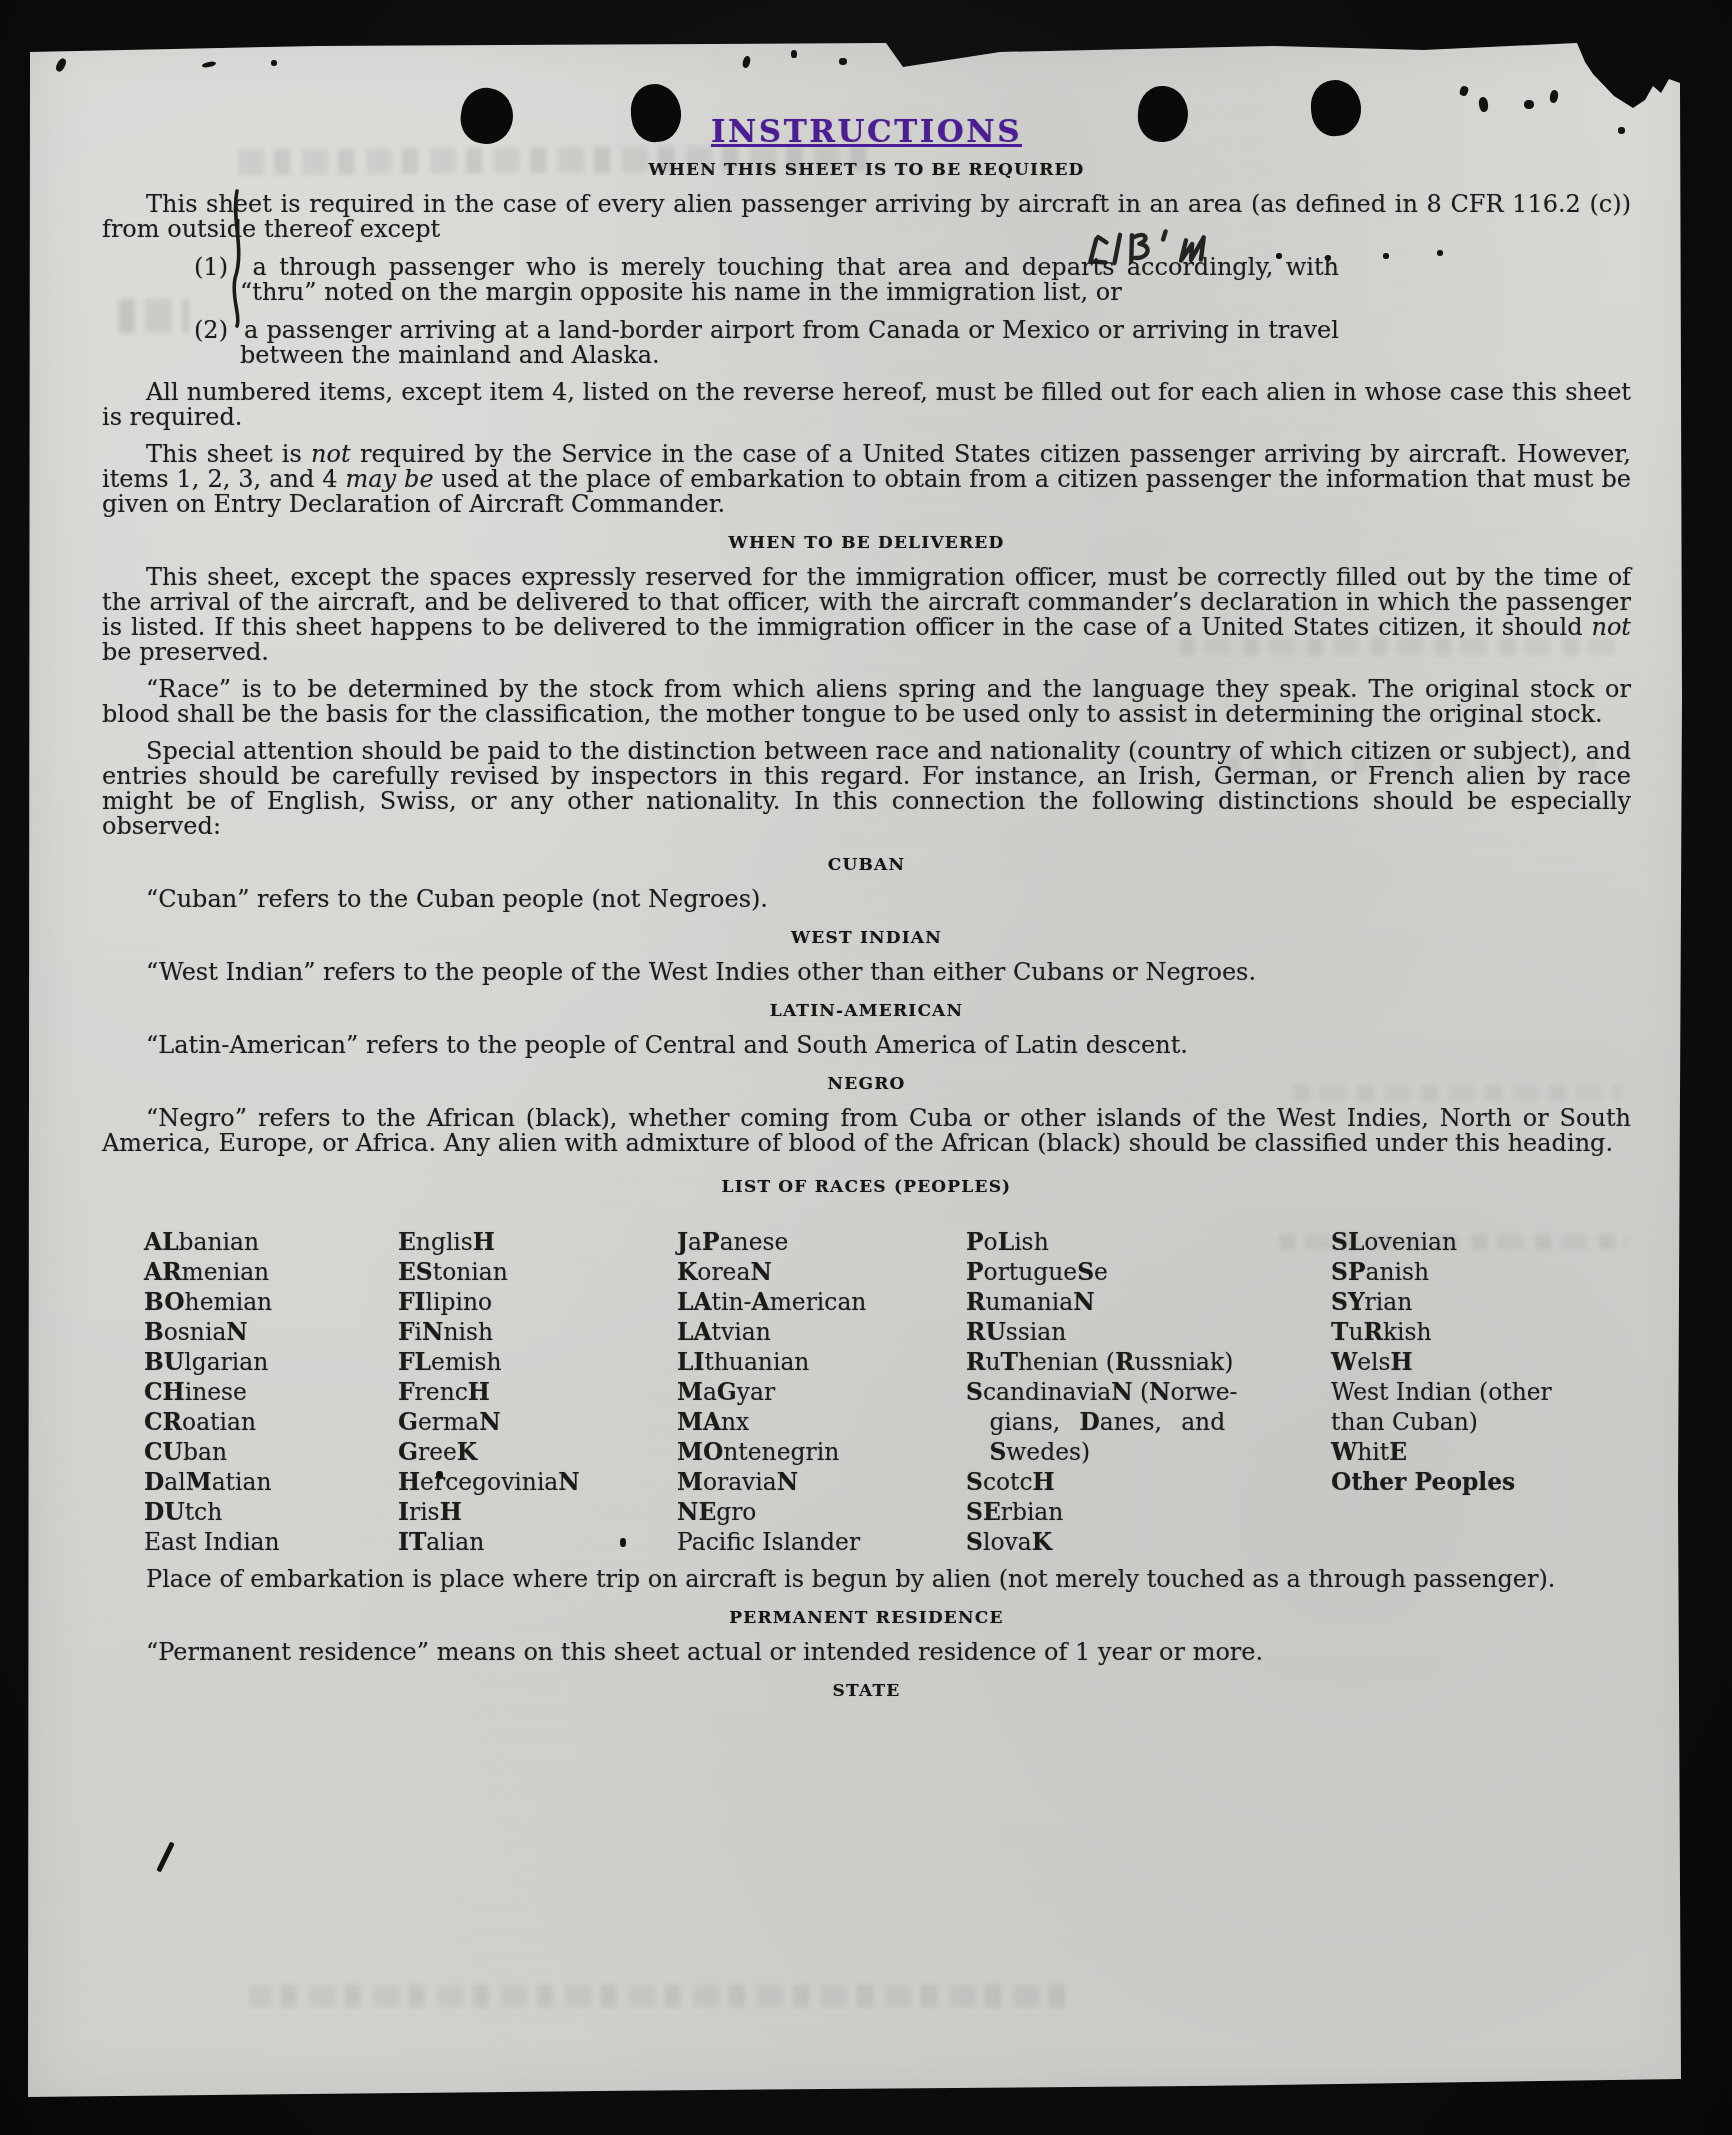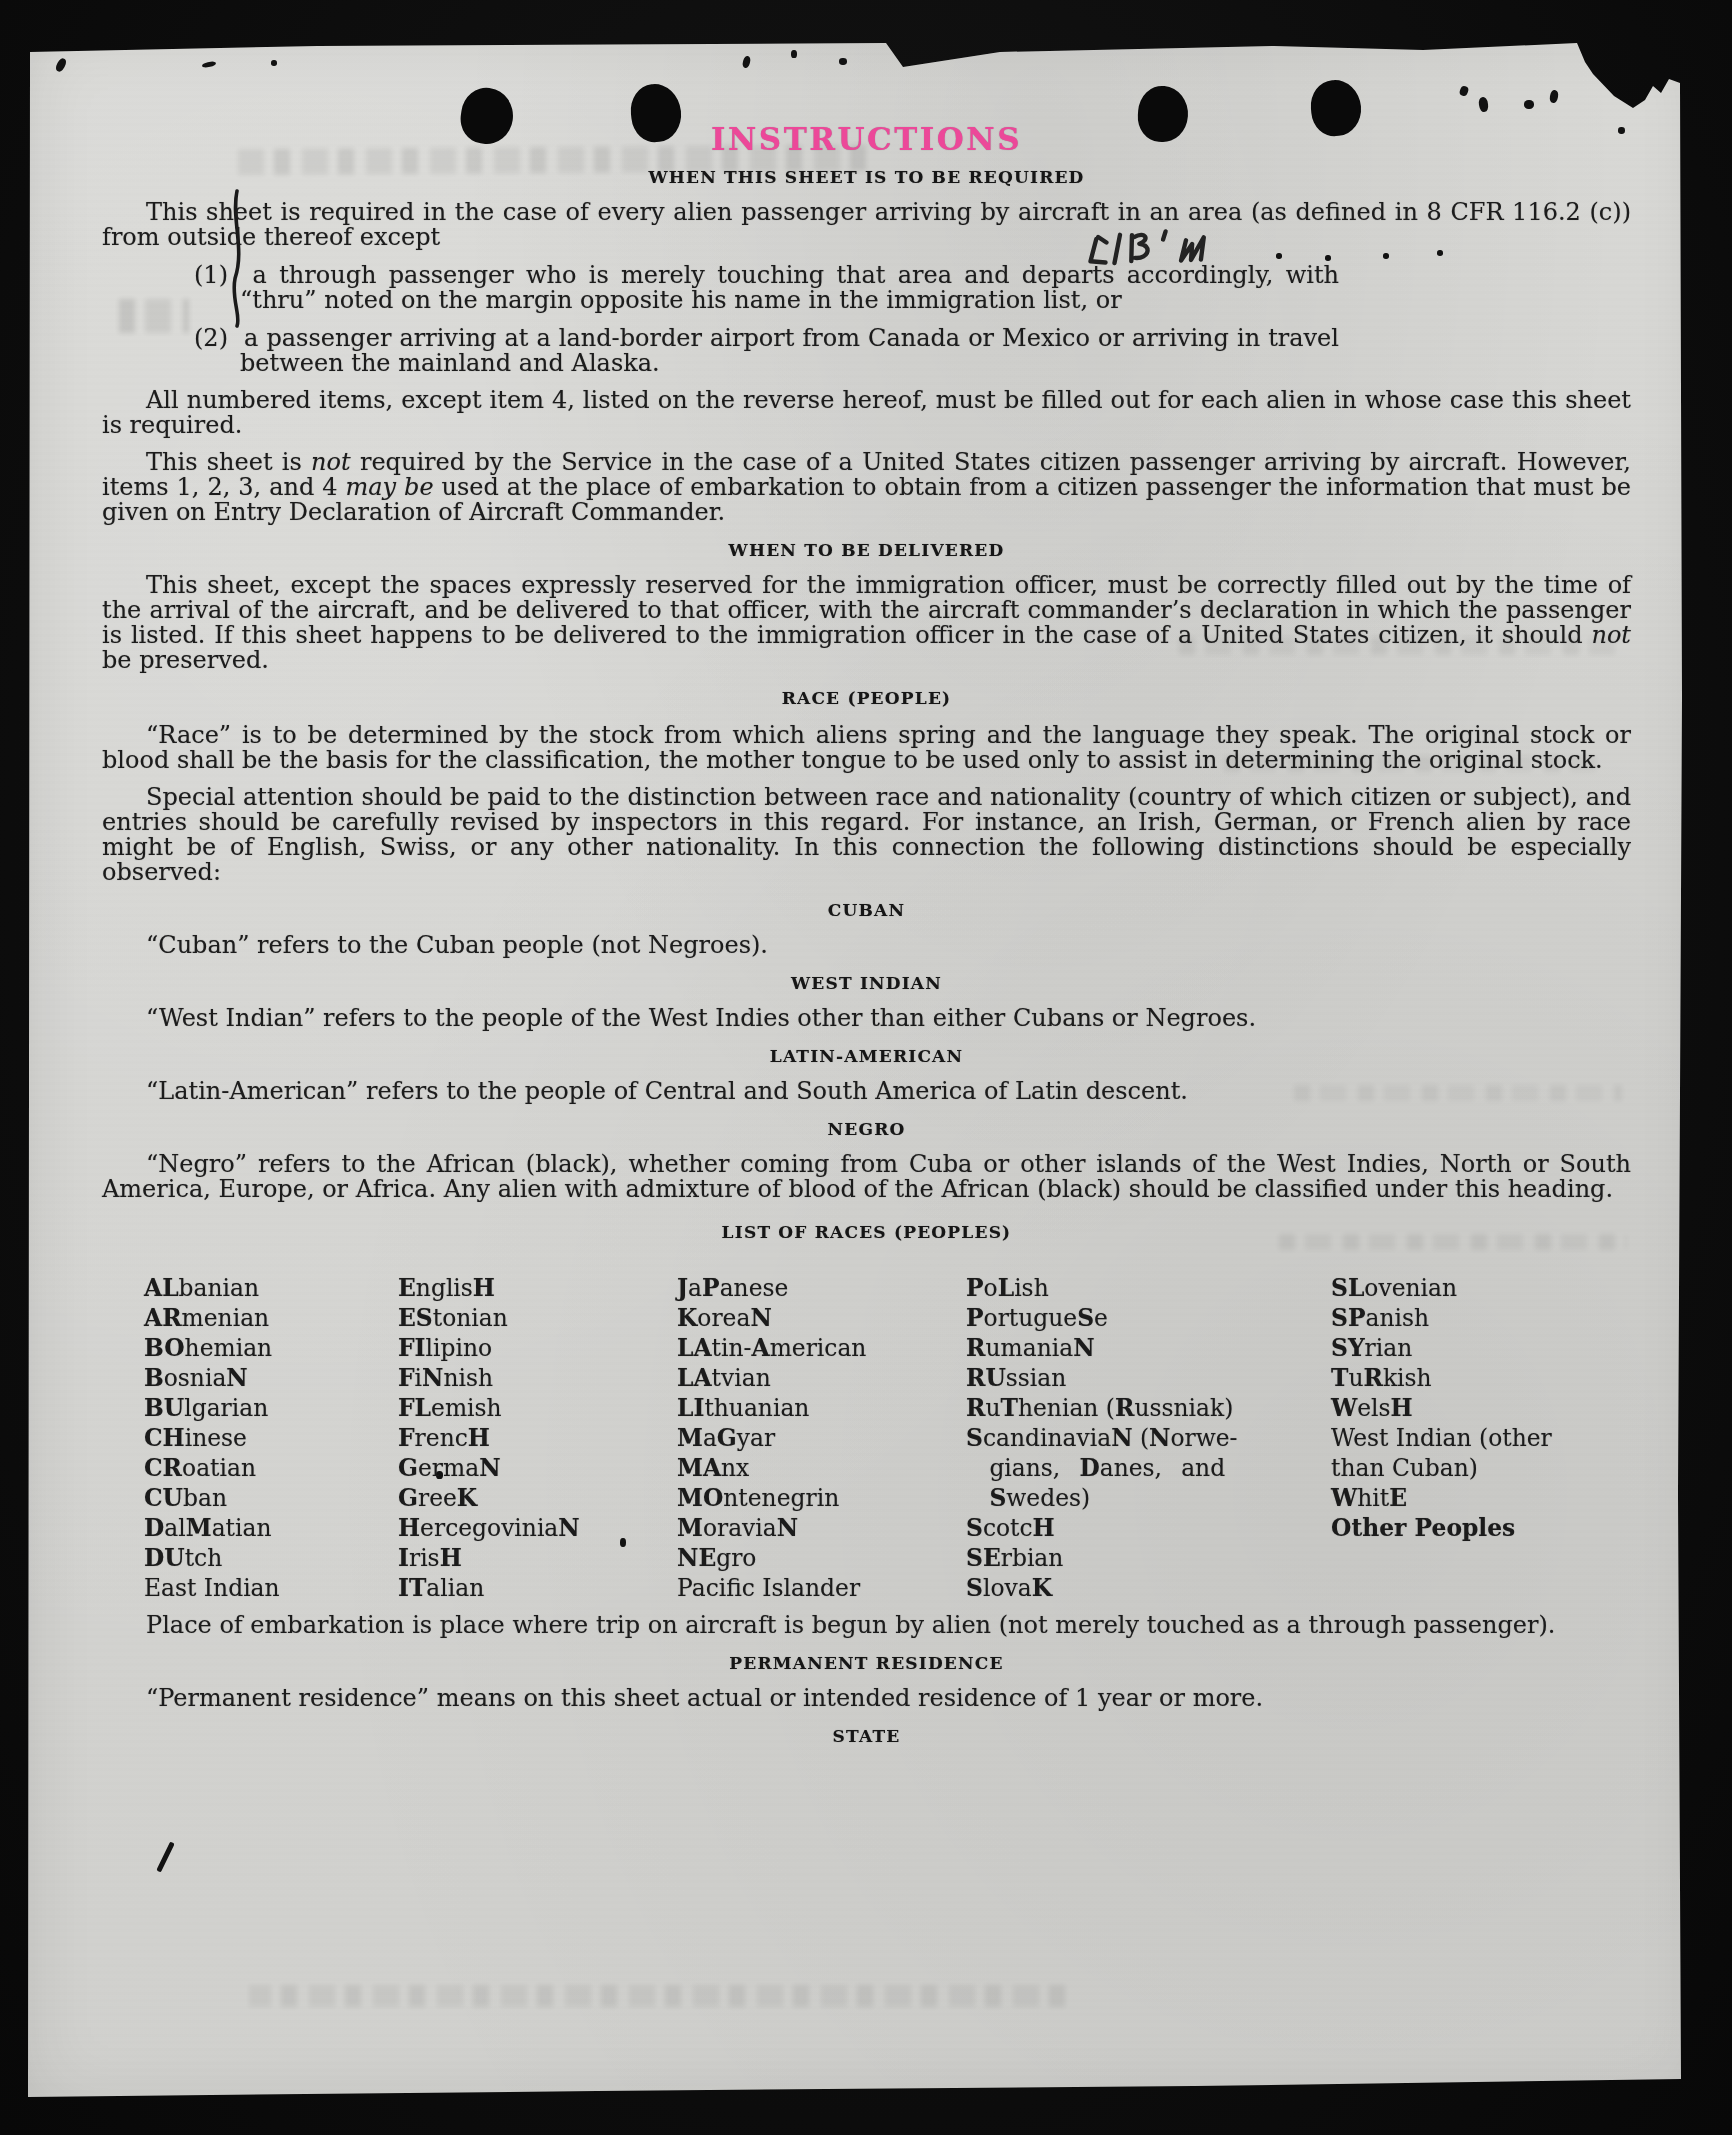--- a/index.html
+++ b/index.html
@@ -40,21 +40,21 @@
   .hole3{left:1138px;top:86px;width:50px;height:56px;transform:rotate(4deg);}
   .hole4{left:1311px;top:80px;width:50px;height:56px;transform:rotate(-5deg);}
   
   .content{
     position:absolute;left:102px;top:0;width:1529px;padding-top:115px;
     color:#1c1c1c;font-size:24px;line-height:25px;
     text-shadow:0 0 1px rgba(20,20,20,0.35);
   }
   .title{
     text-align:center;font-size:31px;font-weight:bold;letter-spacing:2.5px;
-    margin:12px;color:#ec4899;
+    margin:4px;color:#4c1d95;text-decoration:underline;
   }
   .h2{
     text-align:center;font-size:17px;font-weight:bold;letter-spacing:1.2px;
     margin:13px 0 0 0;color:#161616;
   }
   .h2.races-h{margin-top:18px;}
   p.body{ text-align:justify;text-indent:44px;margin:12px 0 0 0; }
   p.body.tight{margin-top:10px;}
   .numitem{
     text-align:justify;margin:13px 0 0 92px;width:1099px;
@@ -145,21 +145,20 @@
     <div class="h2">WHEN THIS SHEET IS TO BE REQUIRED</div>
     <p class="body tight">This sheet is required in the case of every alien passenger arriving by aircraft in an area (as defined in 8 CFR 116.2 (c)) from outside thereof except</p>
     <div class="numitem"><span class="num">(1)</span>&nbsp;&nbsp;<span>a through passenger who is merely touching that area and departs accordingly, with “thru” noted on the margin opposite his name in the immigration list, or</span></div>
     <div class="numitem"><span class="num">(2)</span>&nbsp;&nbsp;<span>a passenger arriving at a land-border airport from Canada or Mexico or arriving in travel between the mainland and Alaska.</span></div>
     <p class="body">All numbered items, except item 4, listed on the reverse hereof, must be filled out for each alien in whose case this sheet is required.</p>
     <p class="body">This sheet is <i>not</i> required by the Service in the case of a United States citizen passenger arriving by aircraft.  However, items 1, 2, 3, and 4 <i>may be</i> used at the place of embarkation to obtain from a citizen passenger the information that must be given on Entry Declaration of Aircraft Commander.</p>
 
     <div class="h2">WHEN TO BE DELIVERED</div>
     <p class="body tight">This sheet, except the spaces expressly reserved for the immigration officer, must be correctly filled out by the time of the arrival of the aircraft, and be delivered to that officer, with the aircraft commander’s declaration in which the passenger is listed.  If this sheet happens to be delivered to the immigration officer in the case of a United States citizen, it should <i>not</i> be preserved.</p>
 
-    <div class="h2">RACE (PEOPLE)</div>
     <p class="body">“Race” is to be determined by the stock from which aliens spring and the language they speak.  The original stock or blood shall be the basis for the classification, the mother tongue to be used only to assist in determining the original stock.</p>
     <p class="body">Special attention should be paid to the distinction between race and nationality (country of which citizen or subject), and entries should be carefully revised by inspectors in this regard.  For instance, an Irish, German, or French alien by race might be of English, Swiss, or any other nationality.  In this connection the following distinctions should be especially observed:</p>
 
     <div class="h2">CUBAN</div>
     <p class="body tight">“Cuban” refers to the Cuban people (not Negroes).</p>
 
     <div class="h2">WEST INDIAN</div>
     <p class="body tight">“West Indian” refers to the people of the West Indies other than either Cubans or Negroes.</p>
 
     <div class="h2">LATIN-AMERICAN</div>

